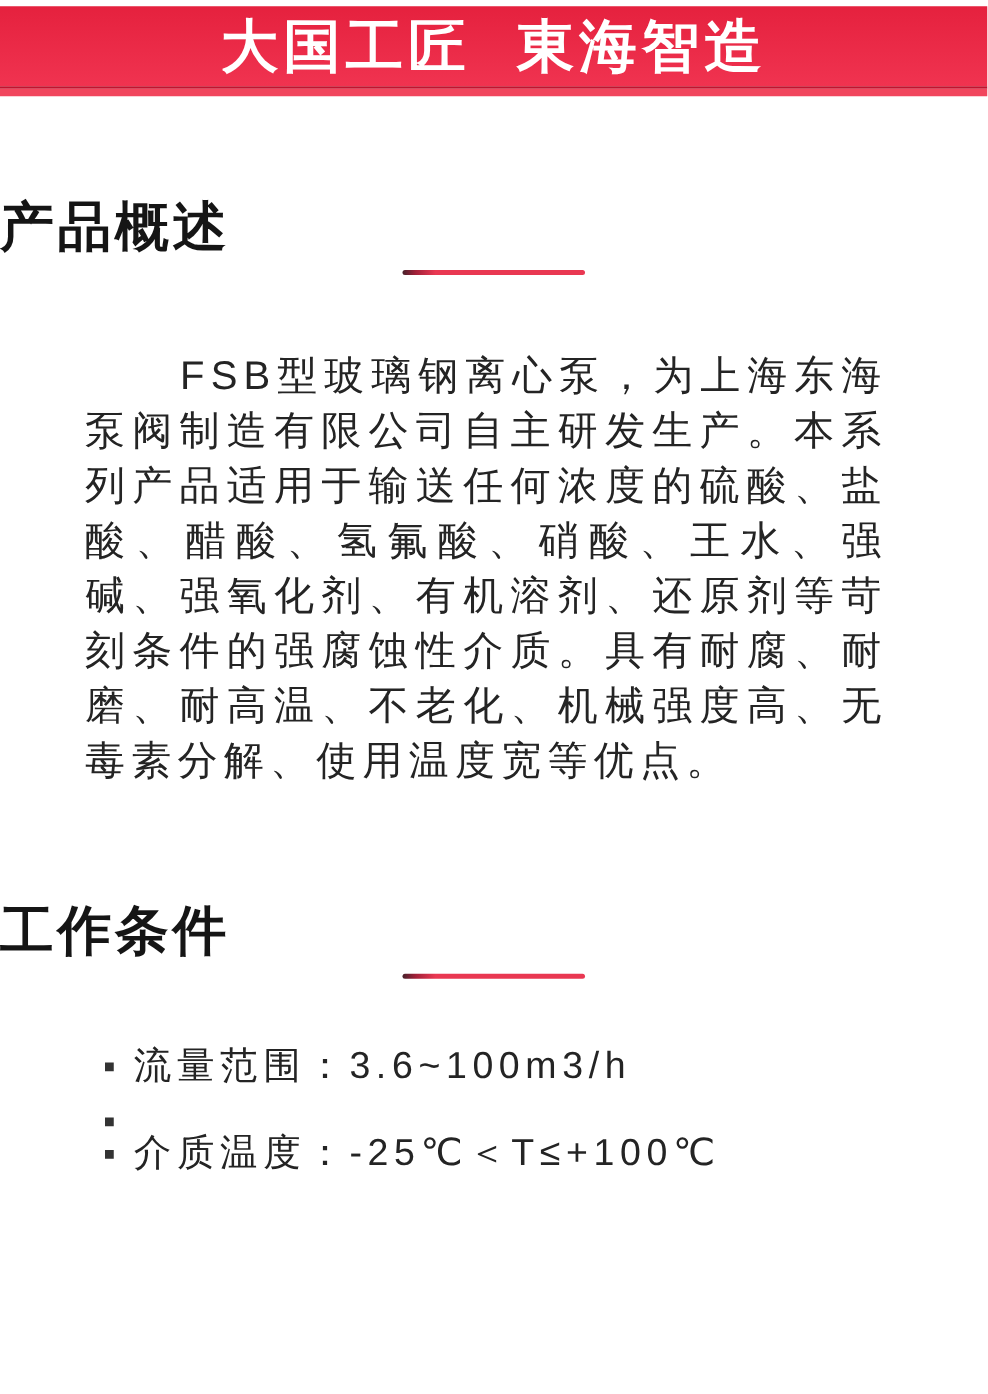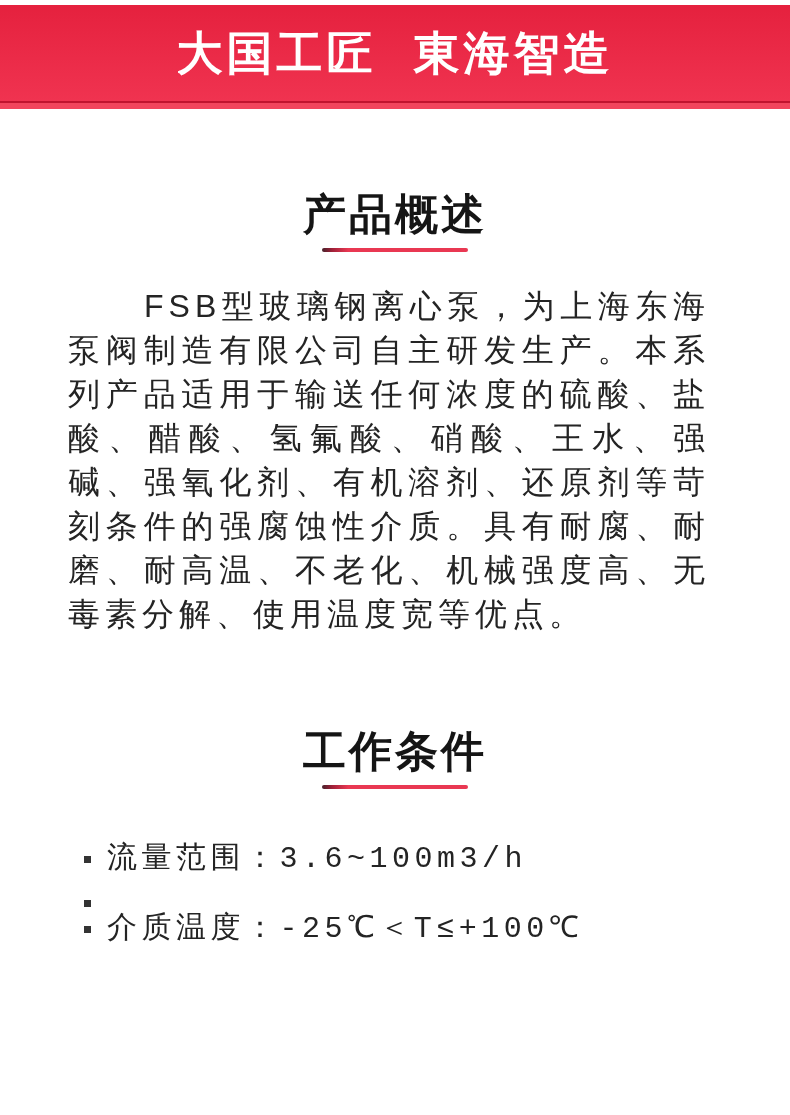--- a/index.html
+++ b/index.html
@@ -18,54 +18,54 @@
   body{
     font-family:"Liberation Sans","DejaVu Sans",sans-serif;
     width:790px;height:1115px;overflow:hidden;
   }
   .page{
     width:790px;height:1115px;background:var(--page-bg);
   }
   
   .banner{margin-top:5px;}
   .banner-main{
-    height:96px;
+    height:64px;
     background:linear-gradient(180deg,var(--banner-red) 0%,var(--banner-red-light) 100%);
     display:flex;align-items:center;justify-content:center;
   }
   .banner-title{
     color:#fff;font-size:46px;font-weight:bold;
     letter-spacing:4px;word-spacing:20px;line-height:1;
   }
   .banner-line{height:2px;background:var(--banner-line);}
   .banner-strip{height:6px;background:var(--banner-strip);}
   
   .section-title{
     font-size:43px;font-weight:bold;color:var(--title-color);
-    text-align:center;letter-spacing:3px;line-height:50px;
+    text-align:left;letter-spacing:3px;line-height:50px;
   }
   .section-overview{padding-top:80px;}
   .section-conditions{padding-top:90px;}
   .title-underline{
     width:146px;height:4px;margin:9px auto 0;
     background:linear-gradient(to right,
       var(--underline-tip) 0%,#a02038 7%,var(--underline-red) 18%,var(--underline-red) 100%);
     border-radius:2px;
   }
   
   .paragraph{
-    margin:32px 80px 0 68px;
+    margin:58px 80px 0 68px;
     font-size:32px;line-height:44px;letter-spacing:5px;
     color:var(--text-color);
     text-align:justify;text-justify:inter-ideograph;
     text-indent:76px;
   }
   
   .conditions-list{
-    list-style:none;margin:48px 40px 0 84px;font-family:Liberation Mono, monospace;
+    list-style:none;margin:48px 40px 0 84px;
   }
   .conditions-list li{
     display:flex;align-items:flex-start;
     font-size:30px;line-height:44px;letter-spacing:4.5px;
     color:var(--text-color);
   }
   .dot{
     flex:0 0 auto;width:7px;height:7px;background:#333;
     margin:19px 16px 0 0;
   }

